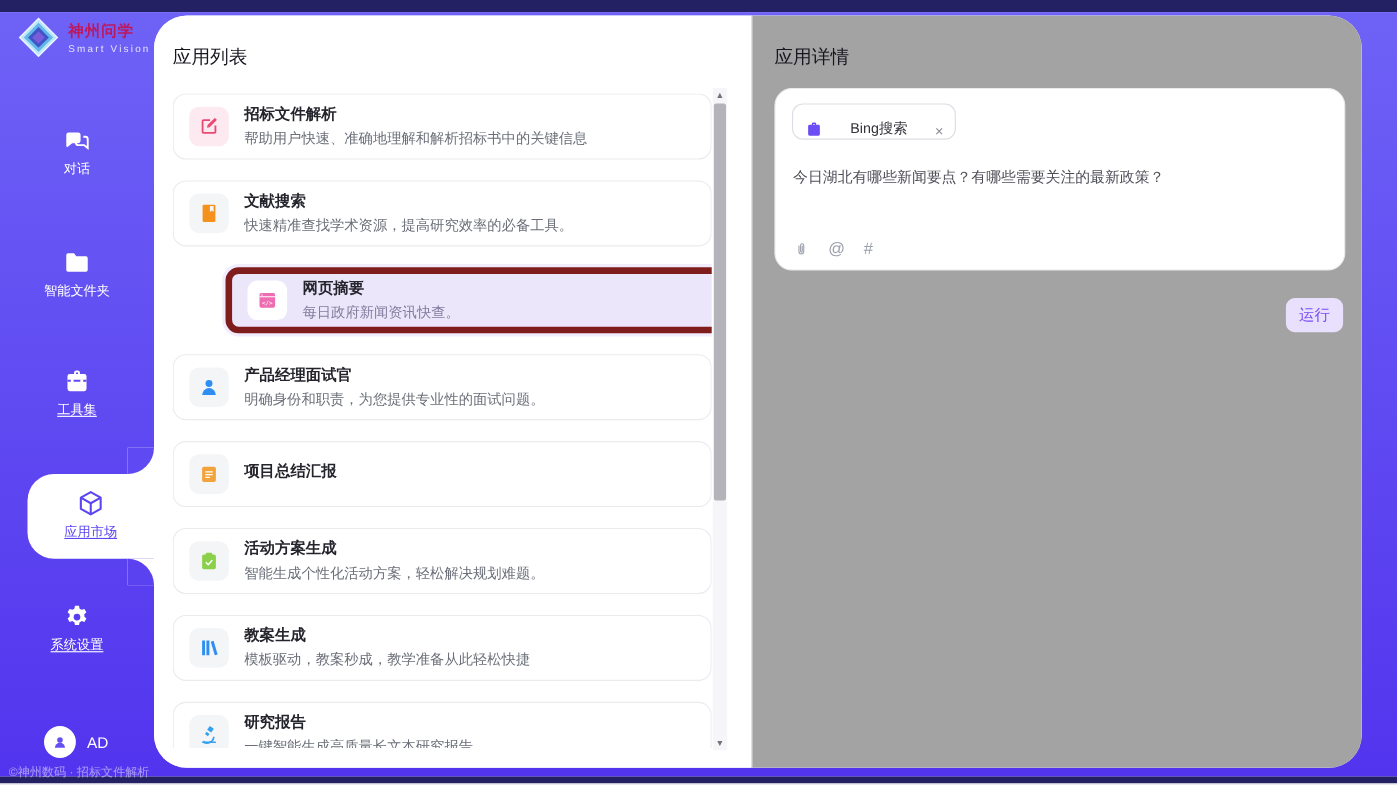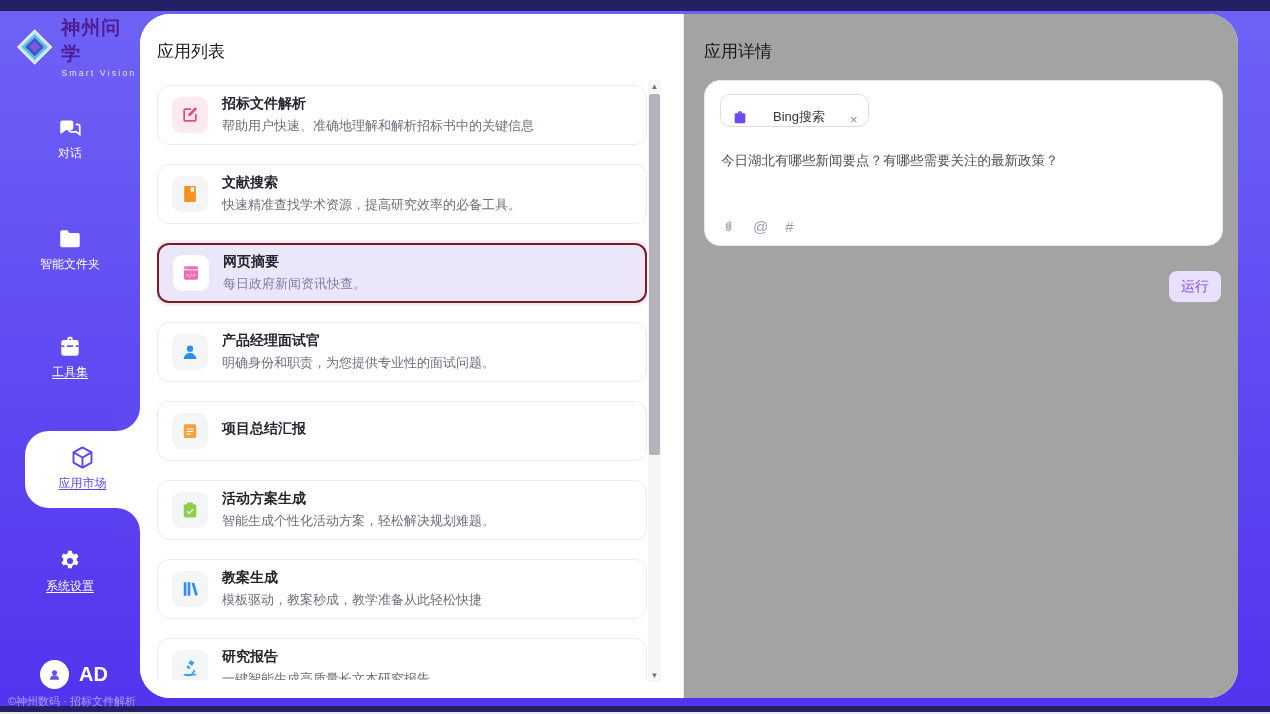--- a/index.html
+++ b/index.html
@@ -10,53 +10,53 @@
   
   .topbar    { position:absolute; top:0; left:0; right:0; height:11px; background:#232063; }
   .purple-frame { position:absolute; top:11px; left:0; right:0; bottom:8px;
                   background:linear-gradient(180deg,#6e62f6 0%,#5234ee 100%); }
   .bottombar { position:absolute; bottom:2px; left:0; right:0; height:6px; background:#232063; }
 
   
   .sidebar { position:absolute; top:11px; left:0; width:140px; bottom:8px; }
   .brand { position:absolute; top:4px; left:16px; display:flex; align-items:center; gap:8px; }
   .brand svg { width:38px; height:38px; }
-  .brand-text .bn { color:#4c1d95; font-size:19px; font-weight:700; letter-spacing:1px;font-family:Liberation Serif, serif; }
+  .brand-text .bn { color:#be185d; font-size:14px; font-weight:700; letter-spacing:1px;font-family:Liberation Serif, serif; }
   .brand-text .bs { color:#e4e1ff; font-size:9px; letter-spacing:2px; margin-top:1px; }
 
   .nav-item { position:absolute; left:0; width:140px; text-align:center; color:#fff; cursor:pointer; }
   .nav-item svg { width:26px; height:26px; display:block; margin:0 auto 4px; }
   .nav-label { font-size:12px; color:#fff; }
   .nav-label.u { text-decoration:underline; text-underline-offset:2px; }
 
   .active-bubble { position:absolute; left:25px; top:420px; width:115px; height:77px;
                    background:#fff; border-radius:24px 0 0 24px; text-align:center; padding-top:13px; cursor:pointer; }
   .active-bubble svg { width:27px; height:27px; display:block; margin:0 auto 4px; color:#5b46f0; }
   .active-bubble .nav-label { color:#5b46f0; }
   .notch { position:absolute; left:116px; width:24px; height:24px; background:#fff; }
   .notch-top { top:396px; } .notch-top .inner { width:100%; height:100%; background:#5f49f2; border-bottom-right-radius:24px; }
   .notch-bot { top:497px; } .notch-bot .inner { width:100%; height:100%; background:#5a42f0; border-top-right-radius:24px; }
 
   .user-row { position:absolute; left:40px; top:649px; display:flex; align-items:center; gap:10px; }
   .avatar { width:29px; height:29px; border-radius:50%; background:#fff; display:flex; align-items:center; justify-content:center; }
   .avatar svg { width:17px; height:17px; }
-  .user-name { color:#fff; font-size:20px;font-weight:bold; }
+  .user-name { color:#fff; font-size:14px; }
   .side-footer { position:absolute; left:8px; top:683px; color:rgba(255,255,255,.5); font-size:11px; white-space:nowrap; }
 
   
   .content { position:absolute; left:140px; top:14px; right:32px; bottom:16px;
              background:#fff; border-radius:30px; overflow:hidden; }
   .app-panel { position:absolute; left:0; top:0; bottom:0; width:543px; background:#fff; }
   .panel-title { font-size:17px; font-weight:400; color:#17171f; }
   .app-panel .panel-title { position:absolute; left:17px; top:26px; }
 
   .card-list { position:absolute; left:17px; top:71px; width:490px; height:595px; overflow:hidden; }
   .card { width:100%; height:60px; border:1px solid #ebebef; border-radius:12px; margin-bottom:19px;
           display:flex; align-items:center; padding:0 14px; gap:14px; background:#fff; cursor:pointer; }
-  .card.selected { background:#ece6fb; border:2px solid #7f1d1d; box-shadow:0 0 0 3px rgba(139,108,245,.12); }
+  .card.selected { background:#ece6fb; border:6px solid #7f1d1d; box-shadow:0 0 0 3px rgba(139,108,245,.12);margin-left:48px; }
   .app-icon { width:36px; height:36px; border-radius:9px; flex:0 0 36px;
               display:flex; align-items:center; justify-content:center; }
   .app-icon svg { width:20px; height:20px; }
   .i1 { background:#fdeaf1; color:#ea4a72; }
   .i2 { background:#f4f5f7; color:#f5921e; }
   .i3 { background:#ffffff;  color:#ee6cb2; }
   .i4 { background:#f4f5f7; color:#2f8ef2; }
   .i5 { background:#f4f5f7; color:#f2a33c; }
   .i6 { background:#f4f5f7; color:#8bd04a; }
   .i7 { background:#f4f5f7; color:#36a2ef; }

